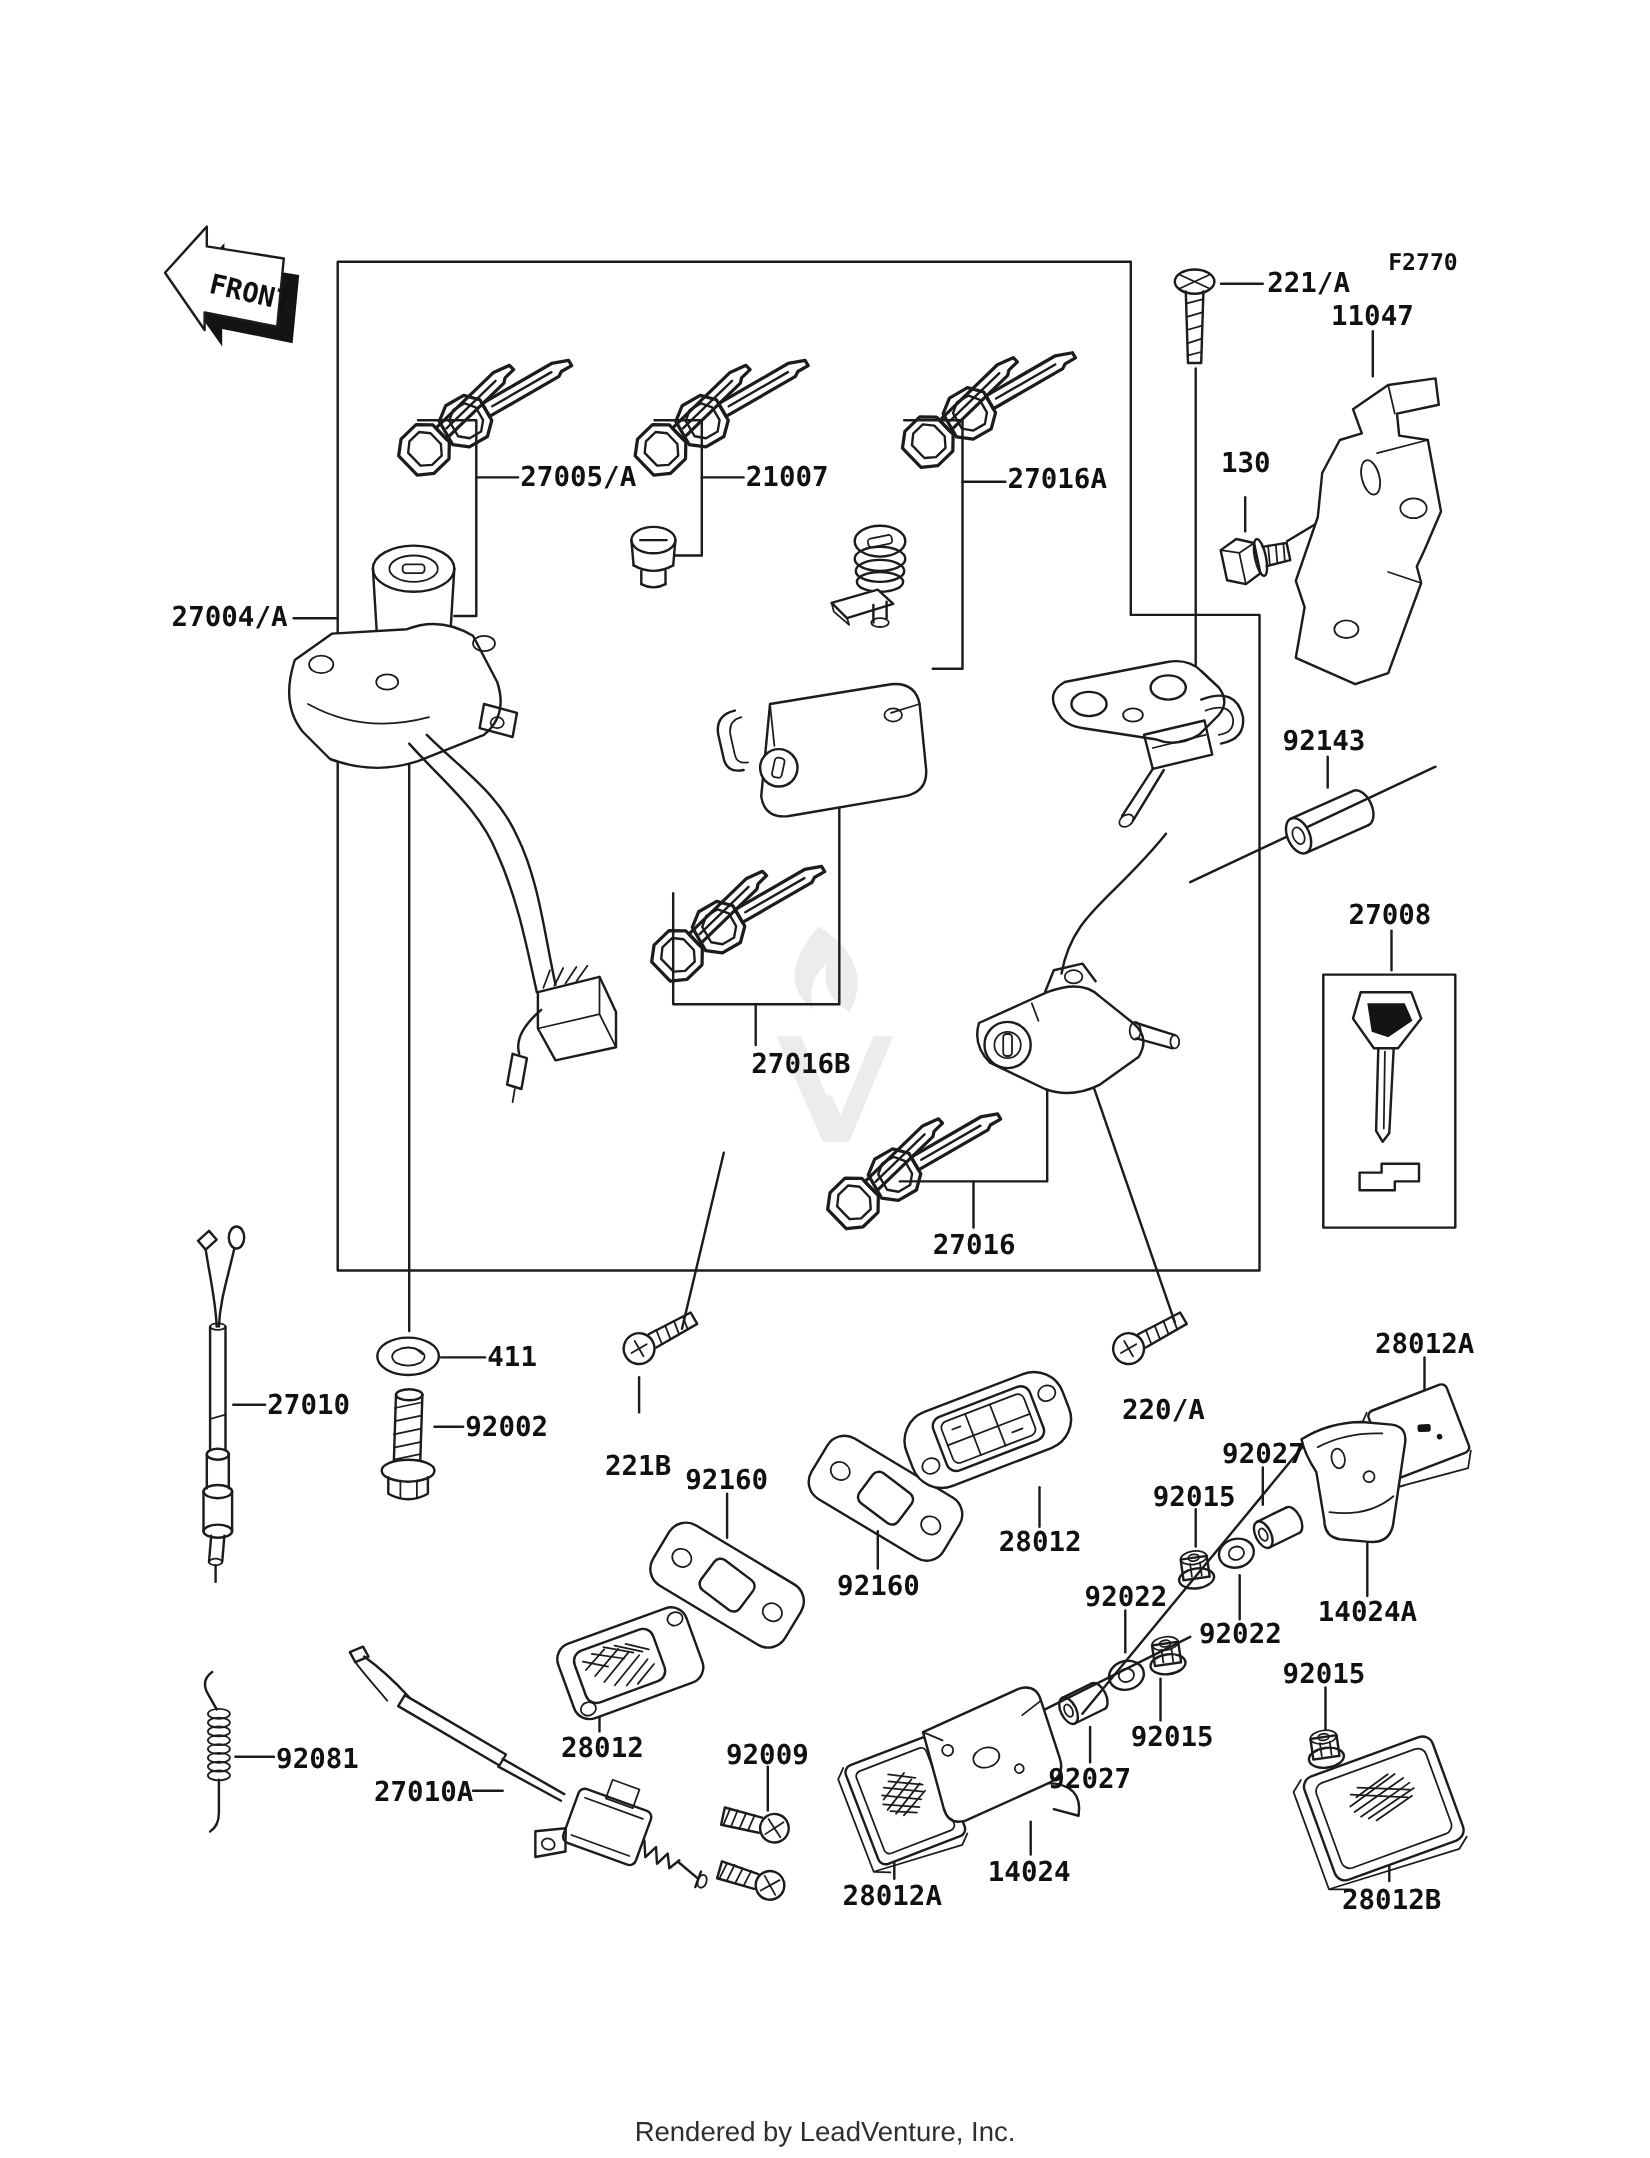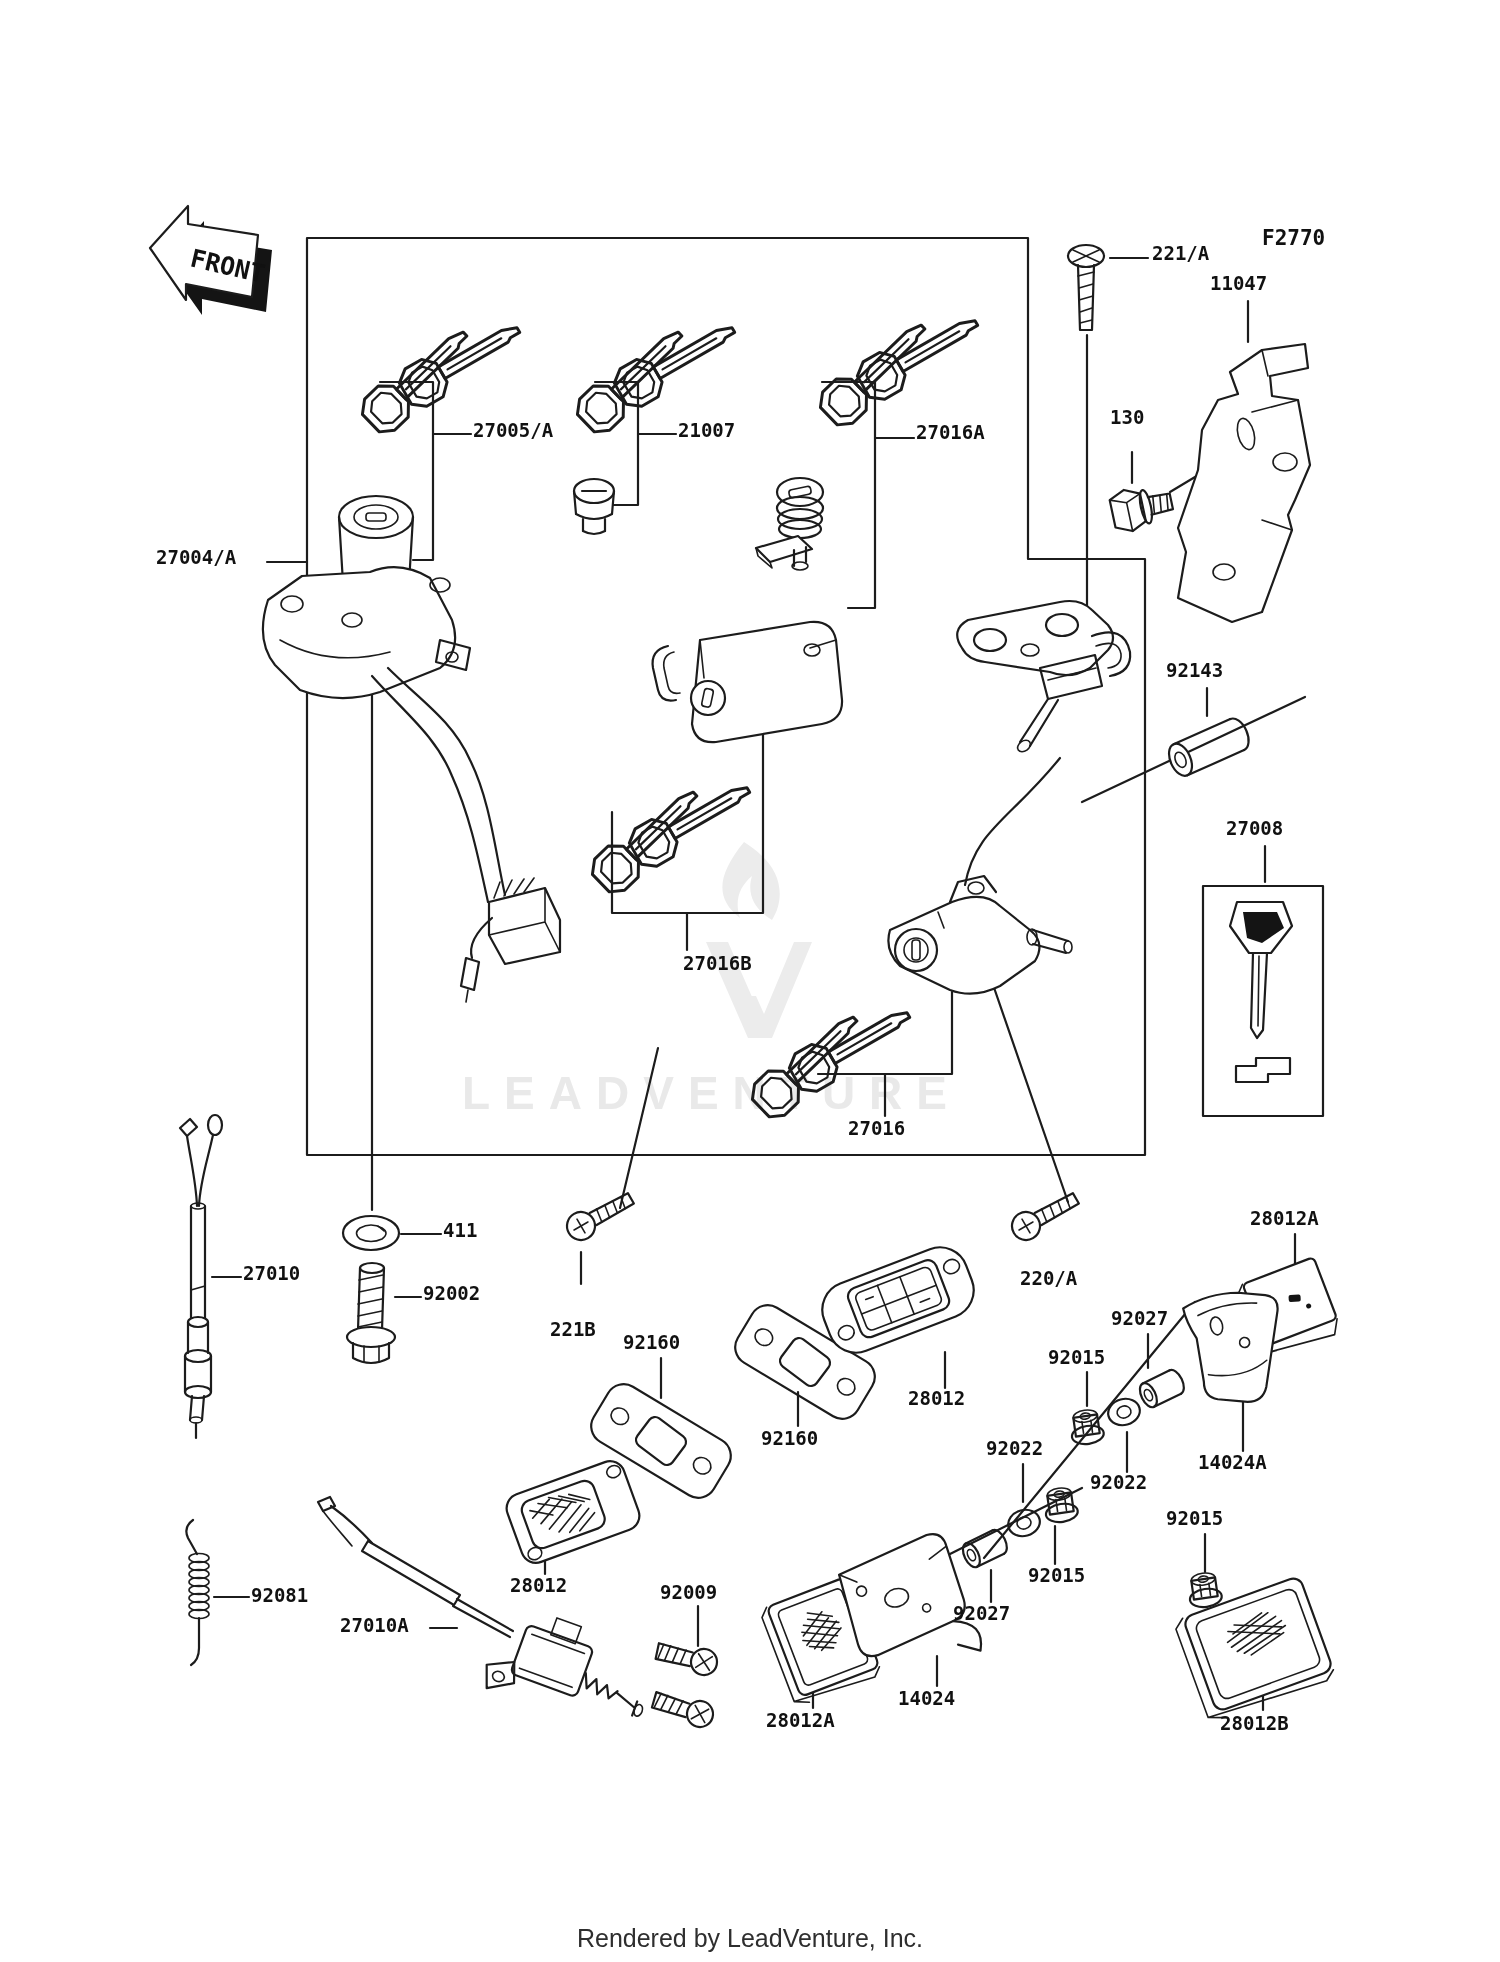--- a/index.html
+++ b/index.html
@@ -5,36 +5,35 @@
   html,body{margin:0;padding:0;background:#fff;}
   .page{position:relative;width:1500px;height:1962px;background:#ffffff;overflow:hidden;
         font-family:"DejaVu Sans Mono", monospace;}
   .wm-text{position:absolute;left:462px;top:1066px;font-family:"Liberation Sans",sans-serif;
         font-weight:bold;font-size:46px;letter-spacing:14px;color:#e9e9e9;
         user-select:none;white-space:nowrap;}
   .footer-credit{position:absolute;left:0;top:1924px;width:100%;text-align:center;
         font-family:Liberation Sans, sans-serif;font-size:25px;color:#2e2e2e;}
   .labels-layer{position:absolute;left:0;top:0;width:100%;height:100%;}
   .part-label{position:absolute;font-family:"DejaVu Sans Mono",monospace;font-weight:bold;
-        font-size:19px;color:#111;white-space:nowrap;letter-spacing:0px;line-height:1;}
+        font-size:25px;color:#111;white-space:nowrap;letter-spacing:0px;line-height:1;}
   svg.art{position:absolute;left:0;top:0;}
   svg.art *{vector-effect:none;}
   .ln{stroke:#1c1c1c;stroke-width:2.2;fill:none;stroke-linejoin:round;stroke-linecap:round;}
   .thin{stroke-width:1.6;}
   .fw{fill:#ffffff;}
   .fb{fill:#141414;stroke:none;}
   .gray{fill:#ececec;stroke:none;}
   .front-txt{font-family:"DejaVu Sans Mono",monospace;font-weight:bold;font-size:25px;fill:#111;}
 </style>
 </head>
 <body>
 
 <div class="page">
 
-  <div class="wm-text">LEADVENTURE</div>
 
   <svg class="art" width="1500" height="1962" viewBox="0 0 1500 1962">
 
     <defs>
       <g id="key">
         <path class="ln" d="M-30,-9 L-21,-16 L-7,-16 L1,-8 L1,8 L-7,16 L-21,16 L-30,9 Z"></path>
         <path class="ln thin" d="M-24,-6 L-18,-11 L-9,-11 L-4,-5 L-4,5 L-9,11 L-18,11 L-24,6 Z"></path>
         <path class="ln" d="M1,-5 L55,-5 L66,-1 L66,3 L58,3 L55,5 L1,5 Z"></path>
         <line class="ln thin" x1="6" y1="0" x2="52" y2="0"></line>
       </g>

